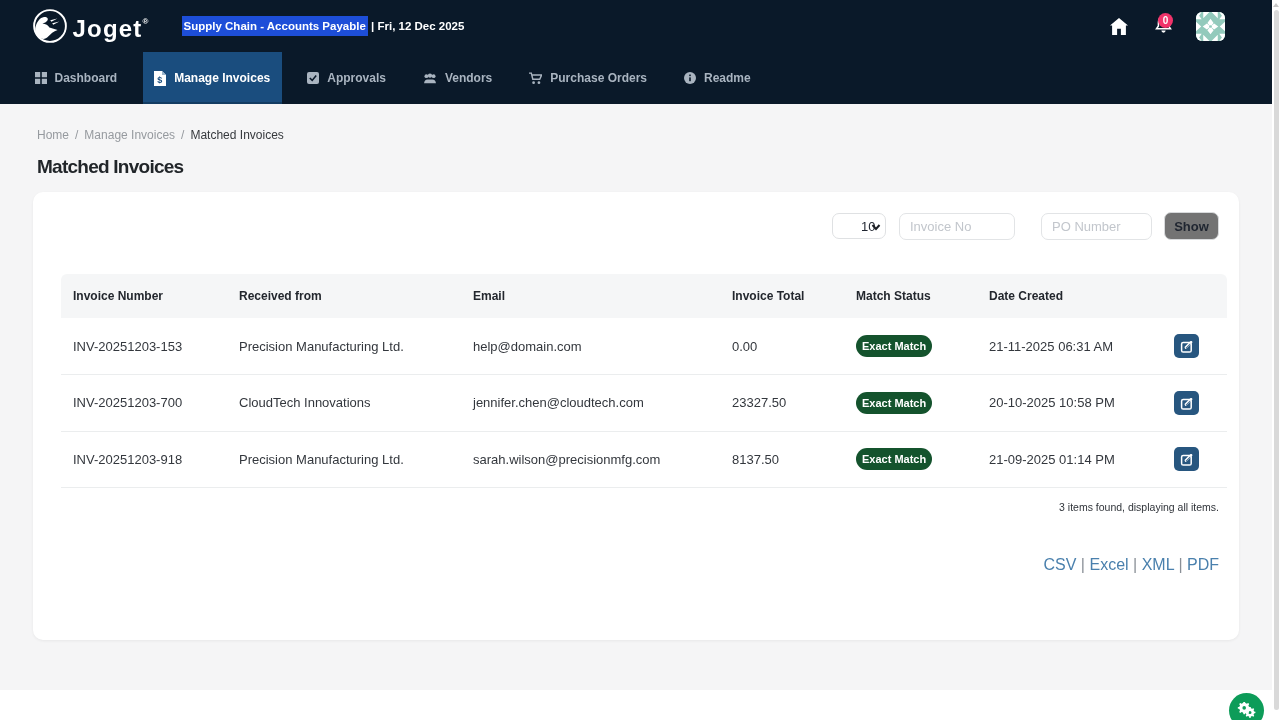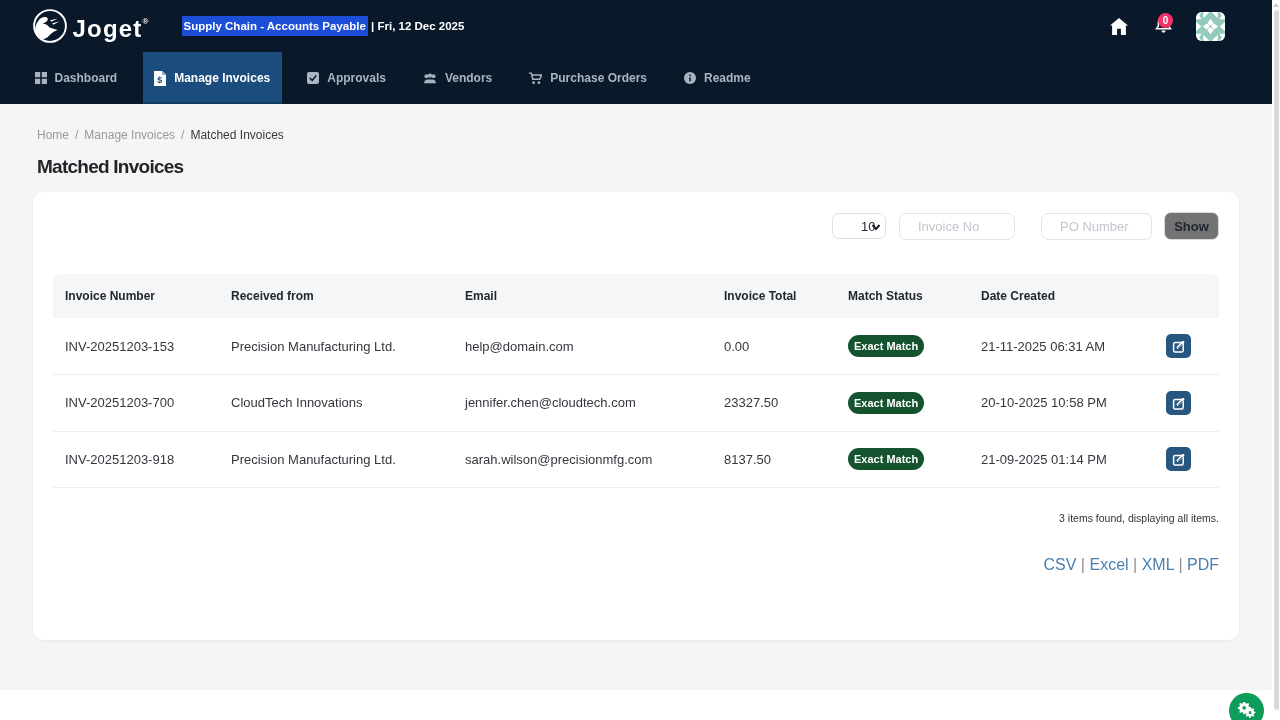--- a/index.html
+++ b/index.html
@@ -27,35 +27,35 @@
 .crumbs .sep { margin:0 6px; }
 .crumbs .cur { color:#36393d; }
 h1 { margin:14px 0 0 37px; font-size:19px; color:#212529; letter-spacing:-0.75px; }
 
 .card { position:absolute; left:33px; top:192px; width:1206px; height:448px; background:#fff; border-radius:10px; box-shadow:0 1px 3px rgba(0,0,0,0.06); }
 
 
 .filters { position:absolute; top:20px; right:20px; display:flex; align-items:center; }
 .sel { width:54px; height:26px; border:1px solid #dfe1e3; border-radius:7px; background:#fff; position:relative; font-size:13px; color:#1f2530; display:flex; align-items:center; padding-left:28px; }
 .sel svg { position:absolute; right:4px; top:8px; }
-.inp { height:27px; border:1px solid #e2e4e6; border-radius:7px; font-size:13px; color:#c2c6cc; display:flex; align-items:center; padding-left:18px; background:#fff; }
+.inp { height:27px; border:1px solid #e2e4e6; border-radius:7px; font-size:13px; color:#c2c6cc; display:flex; align-items:center; padding-left:10px; background:#fff; }
 .inp1 { width:116px; margin-left:13px; }
 .inp2 { width:111px; margin-left:26px; }
 .btn-show { width:55px; height:28px; margin-left:12px; border:1px solid #d8dadc; border-radius:7px; background:#737373; font-weight:bold; font-size:13px; color:#1f2530; display:flex; align-items:center; justify-content:center; }
 
 
-table { position:absolute; left:20px; top:82px; width:1166px; border-collapse:collapse; }
+table { position:absolute; left:28px; top:82px; width:1166px; border-collapse:collapse; }
 thead th { background:#f5f6f7; font-size:12px; color:#23272e; text-align:left; height:44px; padding:0 0 0 12px; }
 thead th:first-child { border-radius:6px 0 0 0; }
 thead th:last-child { border-radius:0 6px 0 0; }
 tbody td { font-size:13px; color:#33373d; height:56.5px; padding:0 0 0 12px; border-bottom:1px solid #ebedee; }
 .pill { display:inline-block; background:#14532d; color:#fff; font-size:11px; font-weight:bold; border-radius:12px; padding:5px 6px; min-width:64px; text-align:center; }
 .editbtn { width:25px; height:24px; background:#27567f; border-radius:5px; display:flex; align-items:center; justify-content:center; }
 
-.found { position:absolute; right:20px; top:320px; font-size:10.5px; color:#30343a; }
+.found { position:absolute; right:20px; top:309px; font-size:10.5px; color:#30343a; }
 .exports { position:absolute; right:20px; top:364px; font-size:16px; color:#8a9097; }
 .exports a { color:#4a80ad; text-decoration:none; }
 
 
 .fab { position:absolute; left:1229px; top:693px; width:35px; height:35px; border-radius:50%; background:#0d9c59; display:flex; align-items:center; justify-content:center; }
 
 
 .sbar { position:absolute; right:0; top:0; width:8px; height:720px; background:#fff; z-index:50; }
 .sbar .thumb { position:absolute; left:1.5px; top:10px; width:5px; height:700px; background:#d9d9d9; border-radius:3px; }
 .sbar .arrow { position:absolute; left:1px; top:3px; width:0; height:0; border-left:3px solid transparent; border-right:3px solid transparent; border-bottom:4px solid #c8c8c8; }

